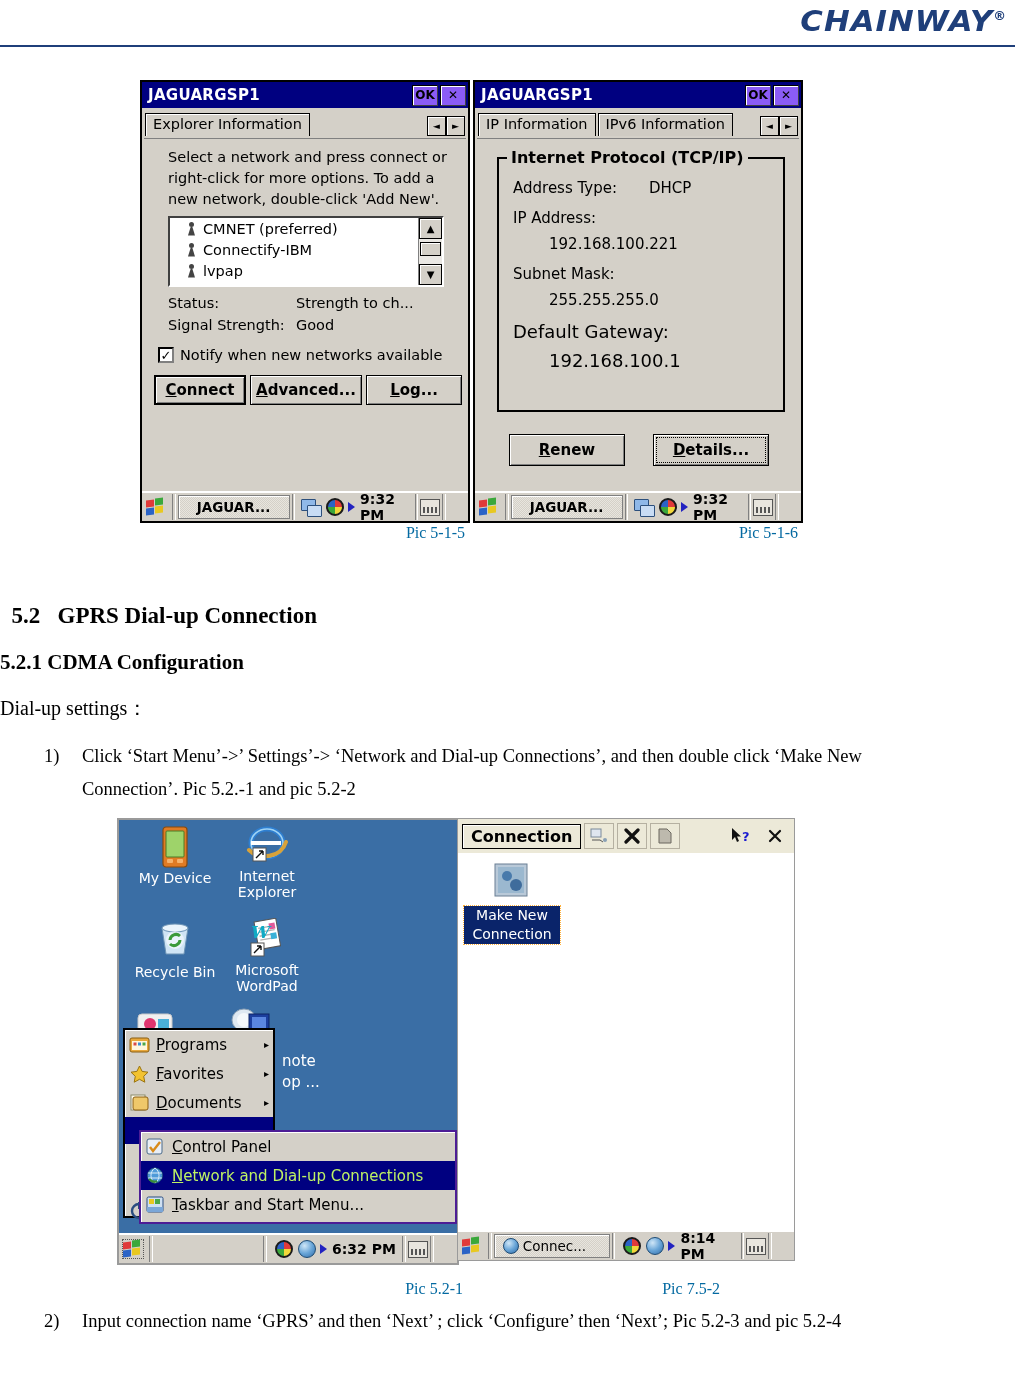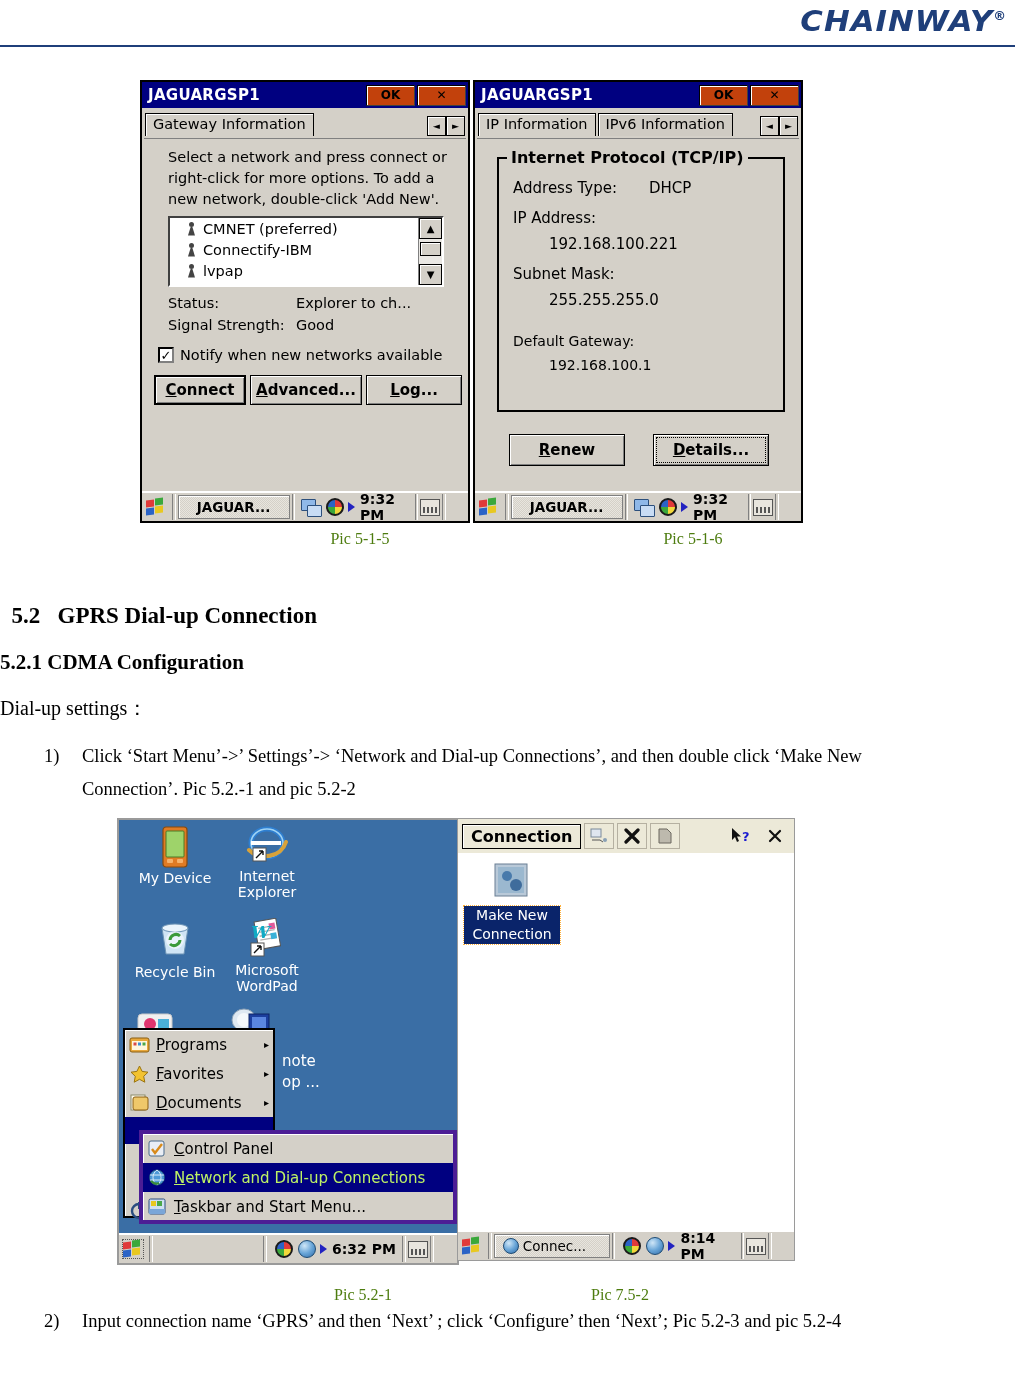--- a/index.html
+++ b/index.html
@@ -65,23 +65,23 @@
     box-sizing: border-box;
   }
   .ce-title-text {
     color: #ffffff;
     font-weight: bold;
     font-size: 15px;
     letter-spacing: 0.3px;
     flex: 1;
   }
   .ce-titlebtn {
-    width: 49px; height: 21px;
+    width: 26px; height: 21px;
     margin-right: 2px;
-    background: #c2410c;
+    background: #8b5cf6;
     border: 1px solid #000;
     border-right-color: #404040;
     border-bottom-color: #404040;
     box-shadow: inset 1px 1px 0 #fff;
     display: flex; align-items: center; justify-content: center;
     font-size: 12px; font-weight: bold; color: #000;
     box-sizing: border-box;
   }
   .ce-tabrow {
     display: flex;
@@ -283,23 +283,22 @@
 
   .icon-stack { width:20px; height:17px; position:relative; flex:none;}
 
   .play-tri { width:0;height:0;border-left:7px solid #2222c0;border-top:5px solid transparent;border-bottom:5px solid transparent;flex:none;}
 
   
   .pic-caption {
     position: absolute;
     font-family: "Liberation Serif", serif;
     font-size: 16px;
-    color: #4d7c0f;
-    text-align: center;
-    margin-top: 6px;
+    color: #0369a1;
+    text-align: right;
   }
   .heading2 {
     position: absolute;
     font-family: "Liberation Serif", serif;
     font-weight: bold;
     font-size: 23px;
     color: #000;
     white-space: pre;
   }
   .heading3 {
@@ -358,21 +357,21 @@
     color: #000;
     gap: 6px;
   }
   .sm-item.sel { background: #000080; color: #bef264; }
   .sm-arrow { margin-left: auto; font-size: 10px; }
   .sm-ico { width: 21px; height: 19px; flex: none; border-radius: 2px; }
 
   .submenu {
     position: absolute;
     background: #d4d0c8;
-    border: 4px solid #4c1d95;
+    border: 2px solid #4c1d95;
     box-shadow: inset 1px 1px 0 #fff;
     box-sizing: border-box;
     font-size: 15px;
   }
 
   
   .conn-win {
     position: absolute;
     background: #ffffff;
     overflow: hidden;
@@ -427,21 +426,21 @@
 
 <div class="ce-win" style="left:140px; top:80px; width:330px; height:443px; border:2px solid #000;">
 
   <div class="ce-titlebar">
     <span class="ce-title-text">JAGUARGSP1</span>
     <div class="ce-titlebtn">OK</div>
     <div class="ce-titlebtn">✕</div>
   </div>
 
   <div class="ce-tabrow">
-    <div class="ce-tab">Gateway Information</div>
+    <div class="ce-tab">Explorer Information</div>
     <div class="ce-spin">
       <div>◄</div>
       <div>►</div>
     </div>
   </div>
 
   <div style="position:absolute; left:2px; right:2px; top:56px; bottom:32px; border-top:1px solid #808080; box-sizing:border-box;">
     <div class="ce-body" style="padding:8px 10px 0 24px; line-height:21px; font-size:14.5px;">Select a network and press connect or right-click for more options.  To add a new network, double-click 'Add New'.</div>
 
     <div class="ce-listbox" style="left:24px; top:6px; position:relative; width:276px; height:71px;">
@@ -461,21 +460,21 @@
         <div class="track"></div>
         <div class="sbtn">▲</div>
         <div class="thumb"></div>
         <div class="sbtn" style="position:absolute; bottom:0; left:0; right:0;">▼</div>
       </div>
     </div>
 
     <div style="position:relative; margin:14px 0 0 24px; font-size:14.5px;">
       <div style="display:flex;">
         <span style="width:128px;">Status:</span>
-        <span>Explorer to ch...</span>
+        <span>Strength to ch...</span>
       </div>
       <div style="display:flex; margin-top:6px;">
         <span style="width:128px;">Signal Strength:</span>
         <span>Good</span>
       </div>
     </div>
 
     <div style="display:flex; align-items:center; margin:14px 0 0 14px; font-size:14.5px;">
       <span class="ce-checkbox">✓</span>
       <span>Notify when new networks available</span>
@@ -544,21 +543,21 @@
       <div style="font-size:15px; margin-top:12px;">
         <div>IP Address:</div>
         <div style="margin-left:36px; margin-top:8px;">192.168.100.221</div>
       </div>
 
       <div style="font-size:15px; margin-top:12px;">
         <div>Subnet Mask:</div>
         <div style="margin-left:36px; margin-top:8px;">255.255.255.0</div>
       </div>
 
-      <div style="font-size:14px; margin-top:24px;">
+      <div style="font-size:18px; margin-top:12px;">
         <div>Default Gateway:</div>
         <div style="margin-left:36px; margin-top:8px;">192.168.100.1</div>
       </div>
     </div>
 
     <div style="display:flex; gap:28px; margin:22px 0 0 32px;">
       <div class="ce-btn thin" style="width:116px;height:32px;">
         <span class="u">R</span>enew
       </div>
       <div class="ce-btn thin" style="width:116px;height:32px;outline:1px dotted #000;outline-offset:-4px;">

